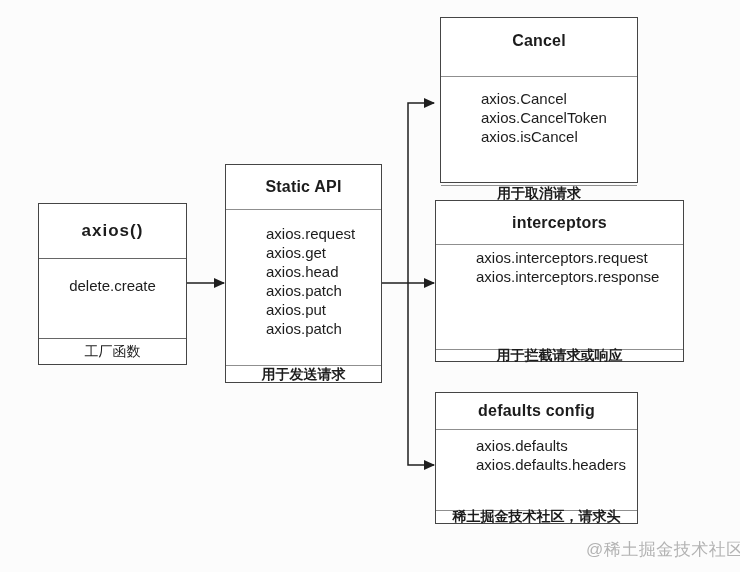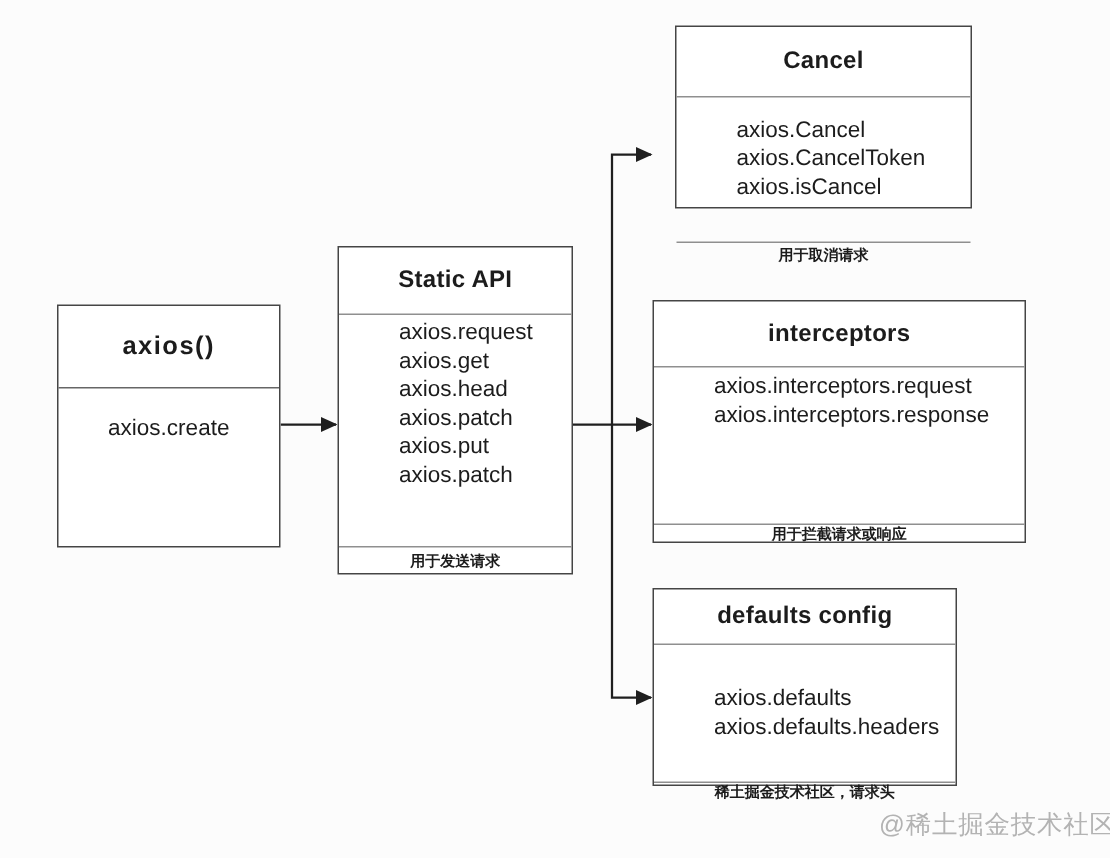--- a/index.html
+++ b/index.html
@@ -39,34 +39,34 @@
     letter-spacing:.2px;
   }
   .node-items{
     border-top:1px solid var(--divider);
     padding:12px 6px 0 40px;
     font-size:15px;line-height:19px;
   }
   .node-caption{
     border-top:1px solid var(--divider);
     display:flex;align-items:center;justify-content:center;
-    font-size:10px;font-weight:bold;margin-top:27px;
+    font-size:14px;font-weight:bold;margin-top:27px;
   }
   
   .n-factory{left:38px;top:203px;width:149px;height:162px;grid-template-rows:54px 53px 1fr;}
   .n-factory .node-title{font-family:Liberation Sans, sans-serif;font-size:17px;letter-spacing:1px;}
   .n-factory .node-items{padding:0;display:flex;align-items:center;justify-content:center;border-top:1px solid #666;}
   .n-factory .node-caption{font-weight:400;border-top:1px solid #666;}
   .n-static{left:225px;top:164px;width:157px;height:219px;grid-template-rows:44px 1fr 45px;}
-  .n-static .node-items{padding-top:2px;}
-  .n-cancel{left:450px;top:17px;width:198px;height:122px;grid-template-rows:46px 1fr 43px;}
+  .n-static .node-items{padding-top:14px;}
+  .n-cancel{left:440px;top:17px;width:198px;height:166px;grid-template-rows:46px 1fr 43px;gap:12px;}
   .n-interceptors{left:435px;top:200px;width:249px;height:162px;grid-template-rows:43px 1fr 39px;}
   .n-interceptors .node-items{padding-top:3px;}
   .n-defaults{left:435px;top:392px;width:203px;height:132px;grid-template-rows:36px 1fr 40px;}
-  .n-defaults .node-items{padding-top:26px;}
+  .n-defaults .node-items{padding-top:6px;}
   .watermark{
     position:absolute;
     left:586px;top:538px;
     font-size:17px;
     color:var(--watermark);
     white-space:nowrap;
     z-index:5;
     letter-spacing:.5px;
   }
 </style>
@@ -83,22 +83,23 @@
     </defs>
     <path d="M187,283 L224,283" stroke="var(--arrow)" stroke-width="1.5" fill="none" marker-end="url(#arrow)"></path>
     <path d="M382,283 L434,283" stroke="var(--arrow)" stroke-width="1.5" fill="none" marker-end="url(#arrow)"></path>
     <path d="M408,283 L408,103 L434,103" stroke="var(--arrow)" stroke-width="1.5" fill="none" marker-end="url(#arrow)"></path>
     <path d="M408,283 L408,465 L434,465" stroke="var(--arrow)" stroke-width="1.5" fill="none" marker-end="url(#arrow)"></path>
   </svg>
 
   <div class="node n-factory">
     <div class="node-title">axios()</div>
     <div class="node-items">
-      <div class="node-item">axios.create</div>
+      <div class="node-item">delete.create</div>
     </div>
+    <div class="node-caption">工厂函数</div>
   </div>
 
   <div class="node n-static">
     <div class="node-title">Static API</div>
     <div class="node-items">
       <div class="node-item">axios.request</div>
       <div class="node-item">axios.get</div>
       <div class="node-item">axios.head</div>
       <div class="node-item">axios.patch</div>
       <div class="node-item">axios.put</div>

